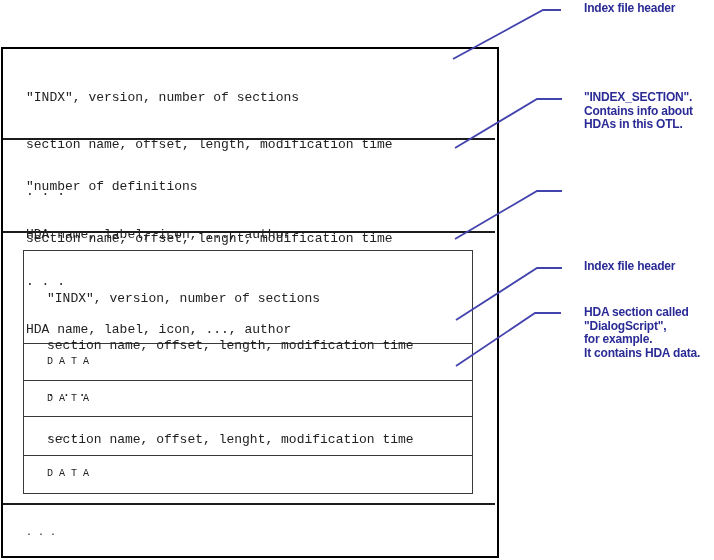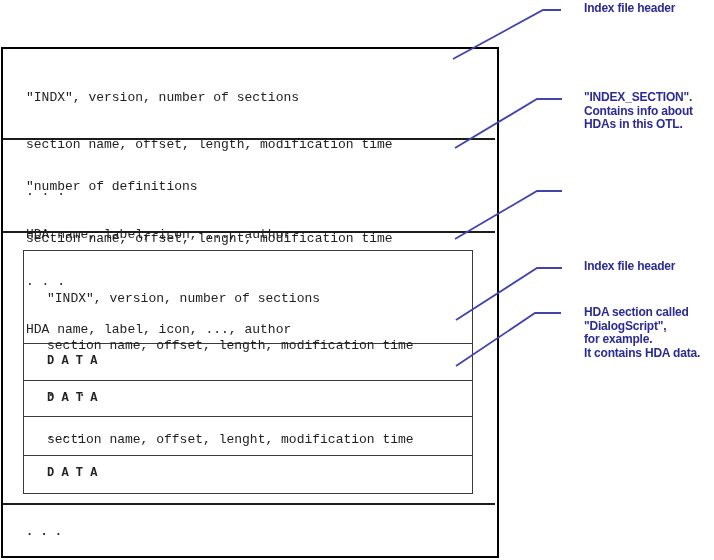--- a/index.html
+++ b/index.html
@@ -51,26 +51,25 @@
   }
   .mono .mline {
     display: block;
     height: 17px;
     line-height: 17px;
   }
   .mono.lh175 .mline { height: 17.5px; line-height: 17.5px; }
   .mrow {
     position: absolute;
     font-family: "Liberation Mono", monospace;
-    font-size: 12px;
+    font-size: 10px;
     color: var(--mono-text, #222222);
     white-space: pre;
     height: 17px;
     line-height: 17px;
-    font-weight: bold;
   }
   .ann {
     position: absolute;
     left: 584px;
     width: 152px;
     font-size: 12px;
     font-weight: bold;
     letter-spacing: -0.2px;
     color: var(--annotation-text, #2b2b96);
   }

